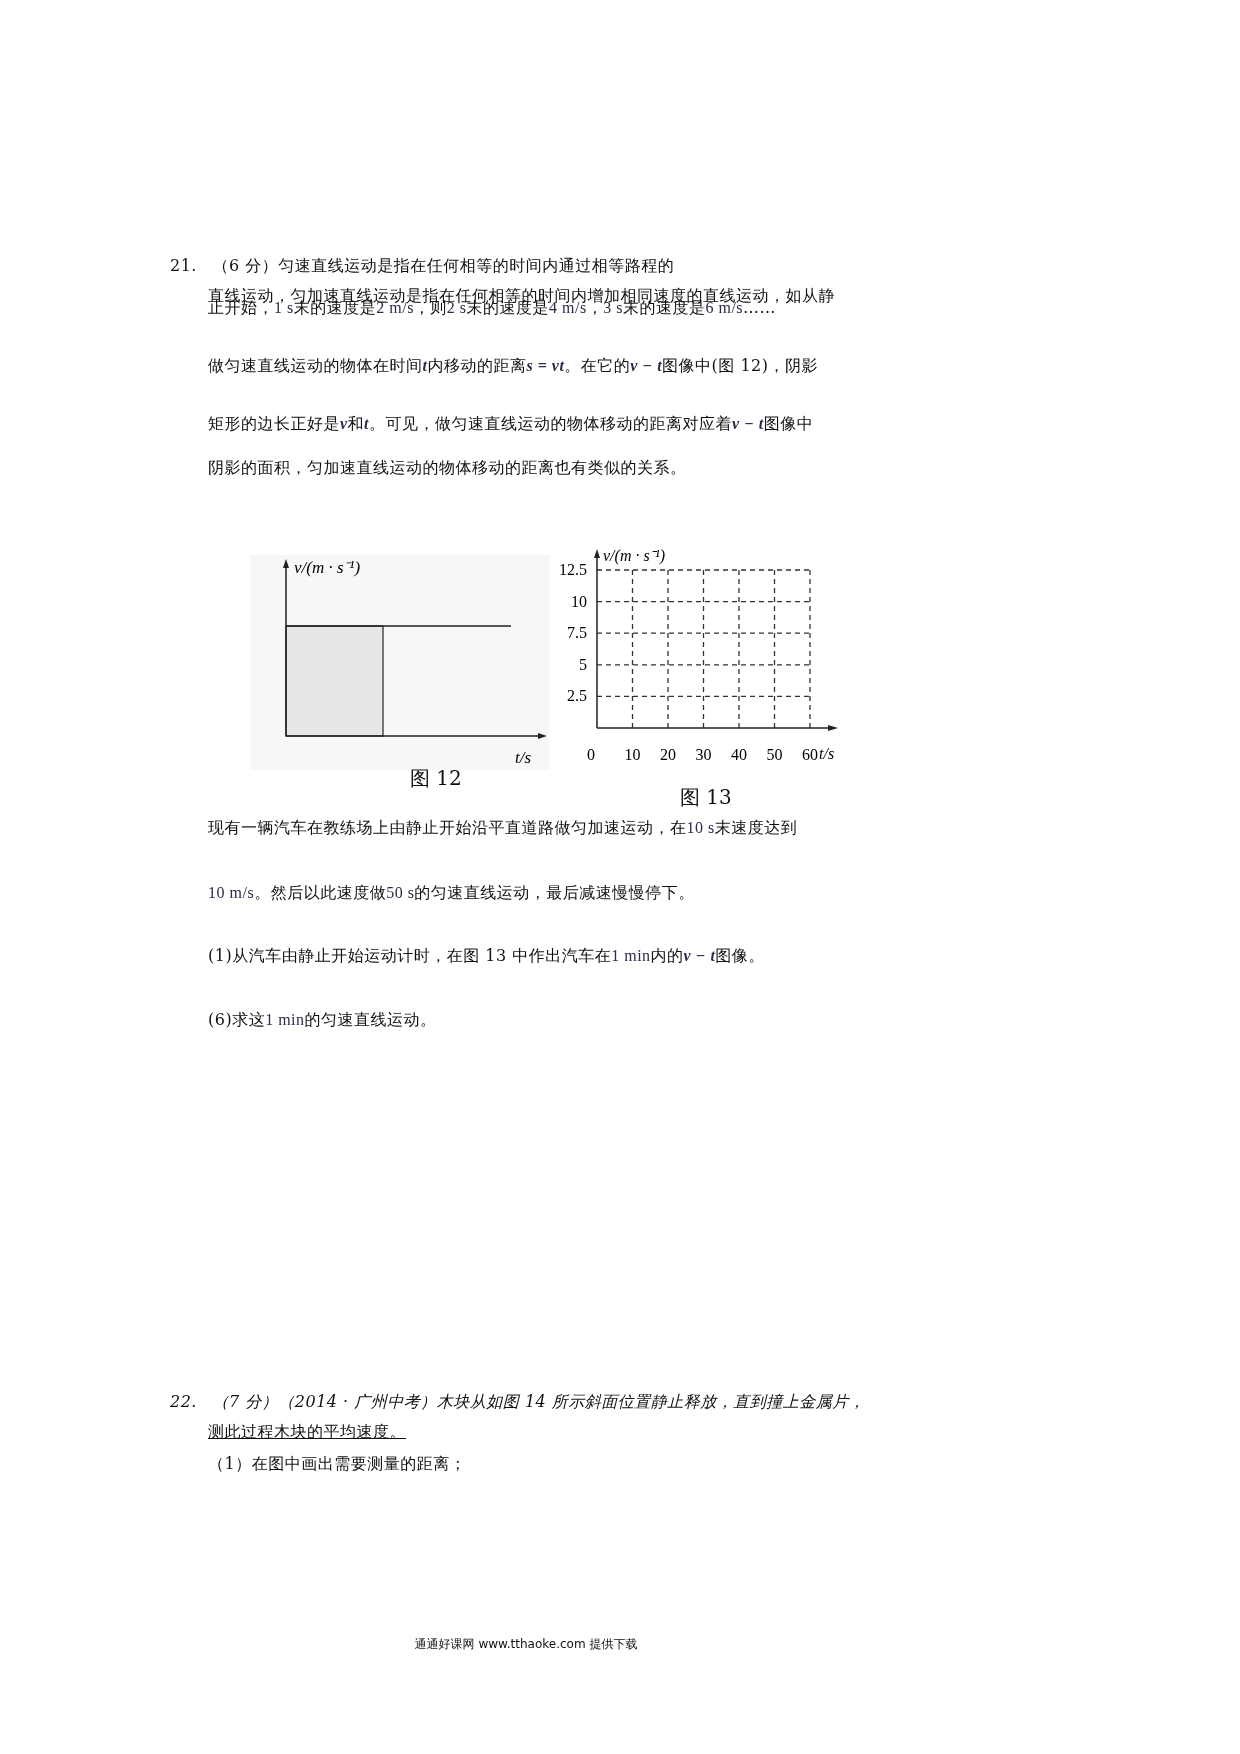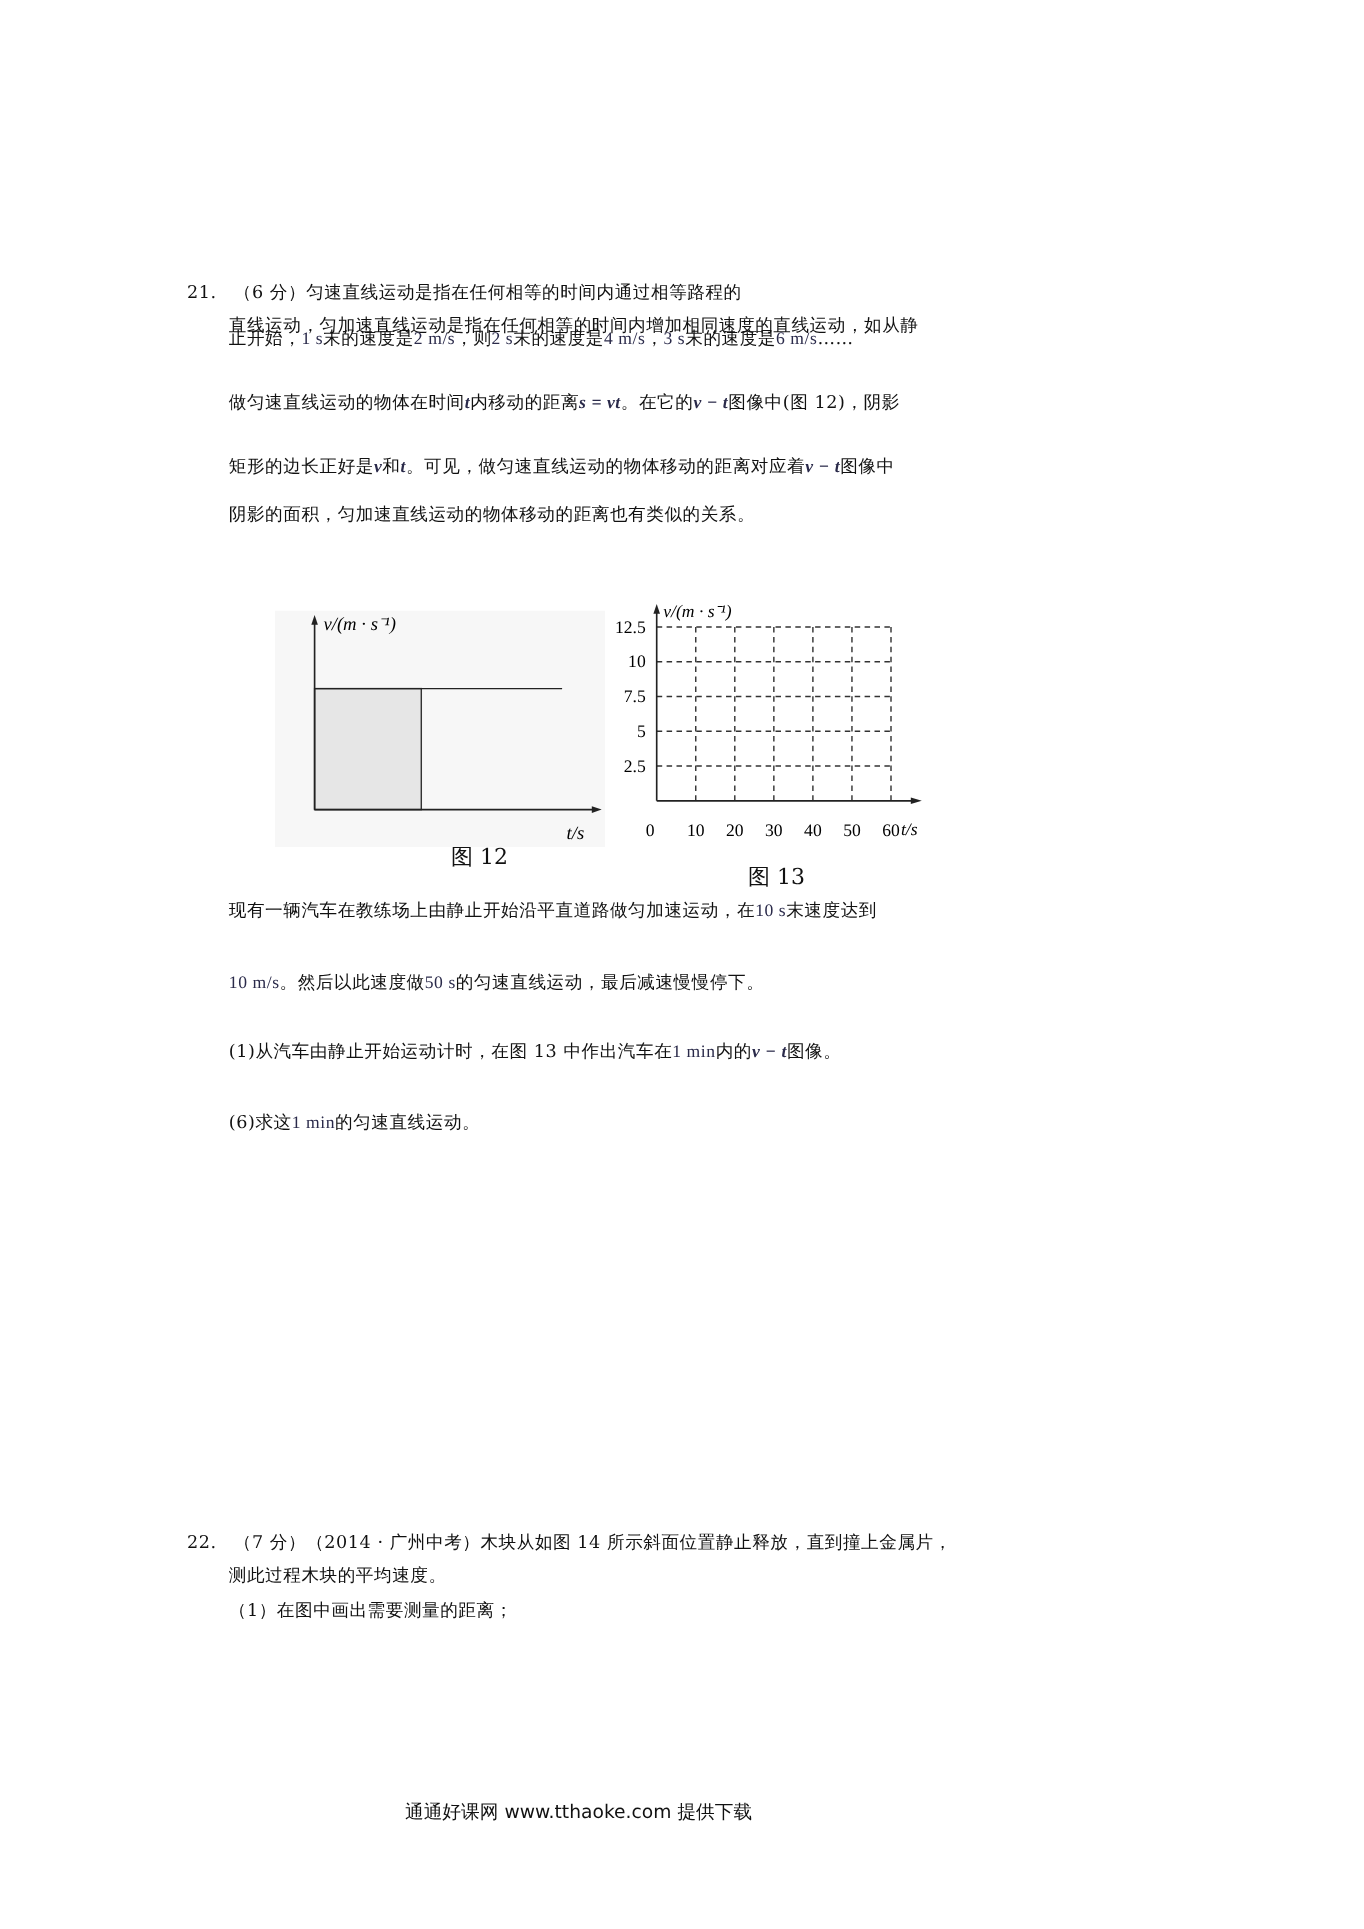--- a/index.html
+++ b/index.html
@@ -3,21 +3,21 @@
 <meta charset="utf-8">
 <style>
   html, body { margin: 0; padding: 0; background: #ffffff; }
   body { width: 1240px; height: 1754px; position: relative; overflow: hidden;
          font-family: "DejaVu Serif", "Liberation Serif", serif; color: #111; }
   .line { position: absolute; font-size: 16px; white-space: nowrap; line-height: 1; letter-spacing: 0.5px; }
   .m { color: #2a2a4a; font-weight: normal; font-family: "Liberation Serif", serif; }
   .mi { color: #2a2a4a; font-style: italic; font-family: "Liberation Serif", serif; font-weight: bold; }
   .fig-cap { position: absolute; font-size: 20px; line-height: 1; }
   .footer { position: absolute; top: 1636px; left: 0; width: 1052px; text-align: center;
-            font-size: 17px; font-family: "DejaVu Sans", sans-serif; }
+            font-size: 12px; font-family: "DejaVu Sans", sans-serif; }
   svg text { font-family: "Liberation Serif", serif; }
 </style>
 </head>
 <body>
 
 <div class="line" style="top:258px;left:170px;">
   <span>21.</span>
   <span style="margin-left:10px;">（6 分）</span><span>匀速直线运动是指在任何相等的时间内通过相等路程的</span>
 </div>
 <div class="line" style="top:288px;left:208px;">直线运动，匀加速直线运动是指在任何相等的时间内增加相同速度的直线运动，如从静</div>
@@ -96,20 +96,20 @@
 </div>
 
 <div class="line" style="top:948px;left:208px;">
   <span>(1)从汽车由静止开始运动计时，在图 13 中作出汽车在</span><span class="m">1 min</span><span>内的</span><span class="mi">v − t</span><span>图像。</span>
 </div>
 
 <div class="line" style="top:1012px;left:208px;">
   <span>(6)求这</span><span class="m">1 min</span><span>的匀速直线运动。</span>
 </div>
 
-<div class="line" style="top:1394px;left:170px;">
+<div class="line" style="top:1394px;left:170px;font-style:italic;">
   <span>22.</span>
   <span style="margin-left:10px;">（7 分）（2014 · 广州中考）木块从如图 14 所示斜面位置静止释放，直到撞上金属片，</span>
 </div>
-<div class="line" style="top:1424px;left:208px;">测此过程木块的平均速度。</div>
+<div class="line" style="top:1424px;left:208px;text-decoration:underline;">测此过程木块的平均速度。</div>
 <div class="line" style="top:1456px;left:208px;">（1）在图中画出需要测量的距离；</div>
 
 <div class="footer">通通好课网  www.tthaoke.com  提供下载</div>
 
 </body></html>

